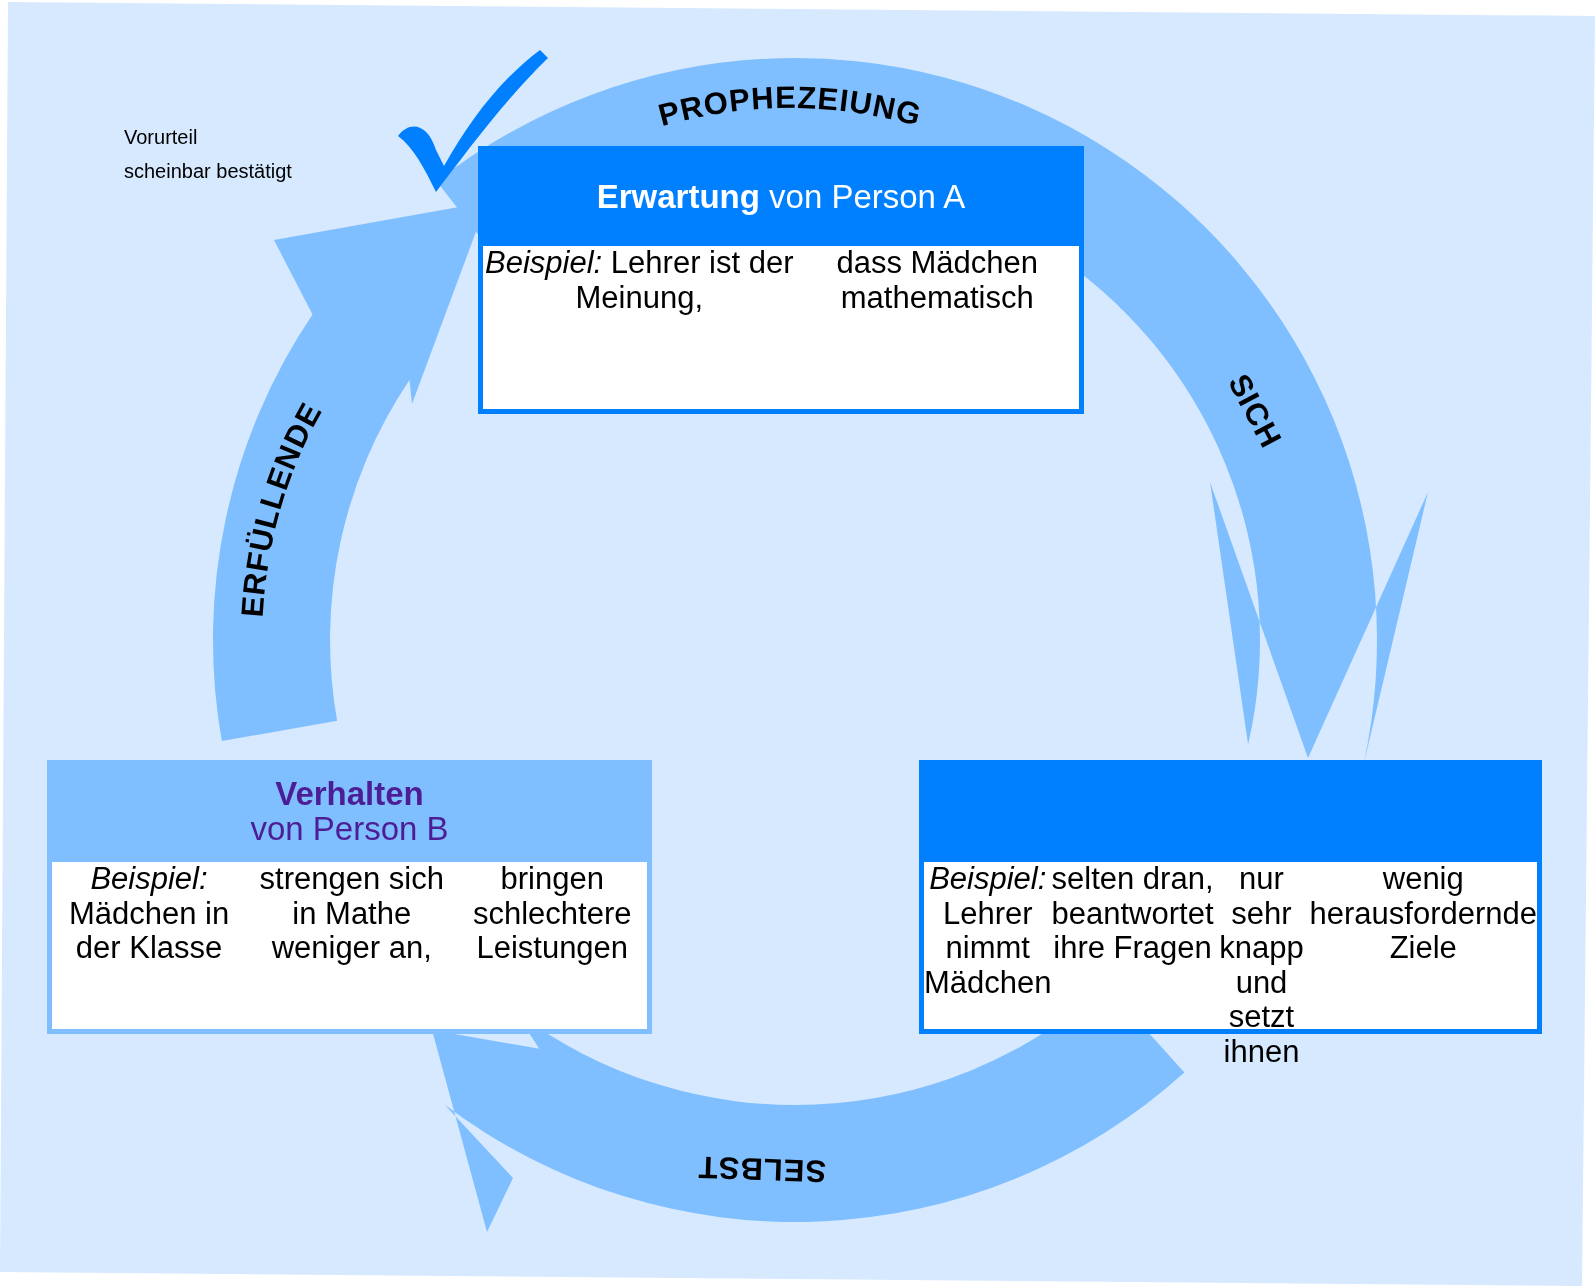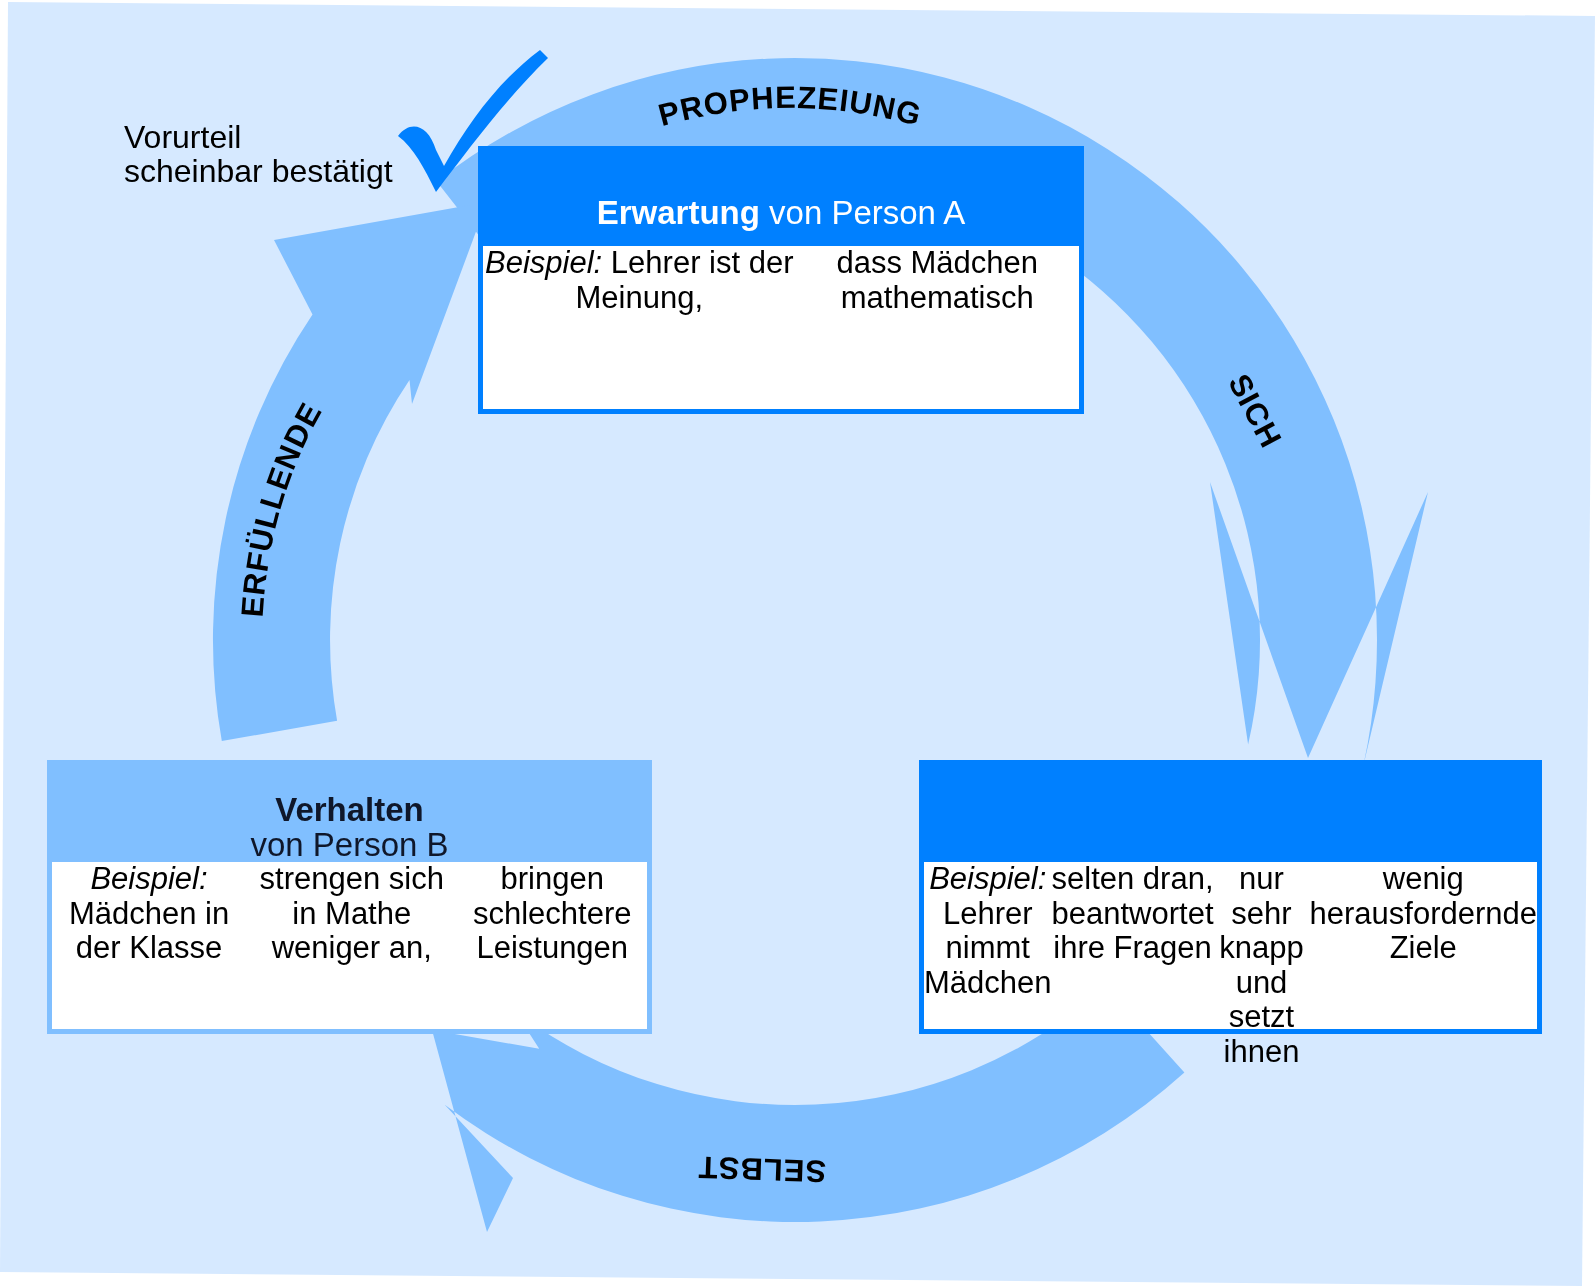--- a/index.html
+++ b/index.html
@@ -2,36 +2,36 @@
 <html><head>
 <meta charset="utf-8">
 <style>
   html, body { margin: 0; padding: 0; background: #ffffff; }
   body { width: 1596px; height: 1288px; position: relative; overflow: hidden;
          font-family: "Liberation Sans", sans-serif; }
   #diagram { position: absolute; left: 0; top: 0; width: 1596px; height: 1288px; }
   .box { position: absolute; box-sizing: border-box; }
   .box-header { position: absolute; left: 0; right: 0; top: 0; height: 102px;
                 text-align: center; font-size: 33px; line-height: 35px;
-                display: flex; flex-direction: column; justify-content: center; margin-top: 16px; }
+                display: flex; flex-direction: column; justify-content: center; }
   .box-body { position: absolute; left: 5px; right: 5px; bottom: 5px; top: 102px;
               background: #ffffff; text-align: center; font-size: 31px; line-height: 34.5px;
               color: #000; display: flex; flex-direction: row; justify-content: center; }
   .strong-box { background: #0080FF; }
   .strong-box .box-header { color: #ffffff; }
   .soft-box { background: #80BFFF; }
-  .soft-box .box-header { color: #0f172a; }
+  .soft-box .box-header { color: #4c1d95; }
   .title-bold { font-weight: bold; }
   .italic { font-style: italic; }
   #box-top { left: 478px; top: 146px; width: 606px; height: 268px; }
   #box-top .box-header { height: 100px; }
   #box-top .box-body { top: 100px; }
   #box-right { left: 919px; top: 760px; width: 623px; height: 274px; }
   #box-left { left: 47px; top: 760px; width: 605px; height: 274px; }
-  #note { position: absolute; left: 124px; top: 120px; font-size: 32px; line-height: 34px; color: #000; }
+  #note { position: absolute; left: 124px; top: 120px; font-size: 20px; line-height: 34px; color: #000; }
   .arc-label { font-family: "Liberation Sans", sans-serif; font-weight: bold; font-size: 31px; fill: #000; letter-spacing: 1px; }
 </style>
 </head>
 <body>
 
 <svg id="diagram" xmlns="http://www.w3.org/2000/svg" width="1596" height="1288" viewBox="0 0 1596 1288">
   <defs>
     <path id="path-top" d="M 640 133 Q 790 83 940 133" fill="none"></path>
     <path id="path-left" d="M 262 632 Q 266 500 330 398" fill="none"></path>
   </defs>

